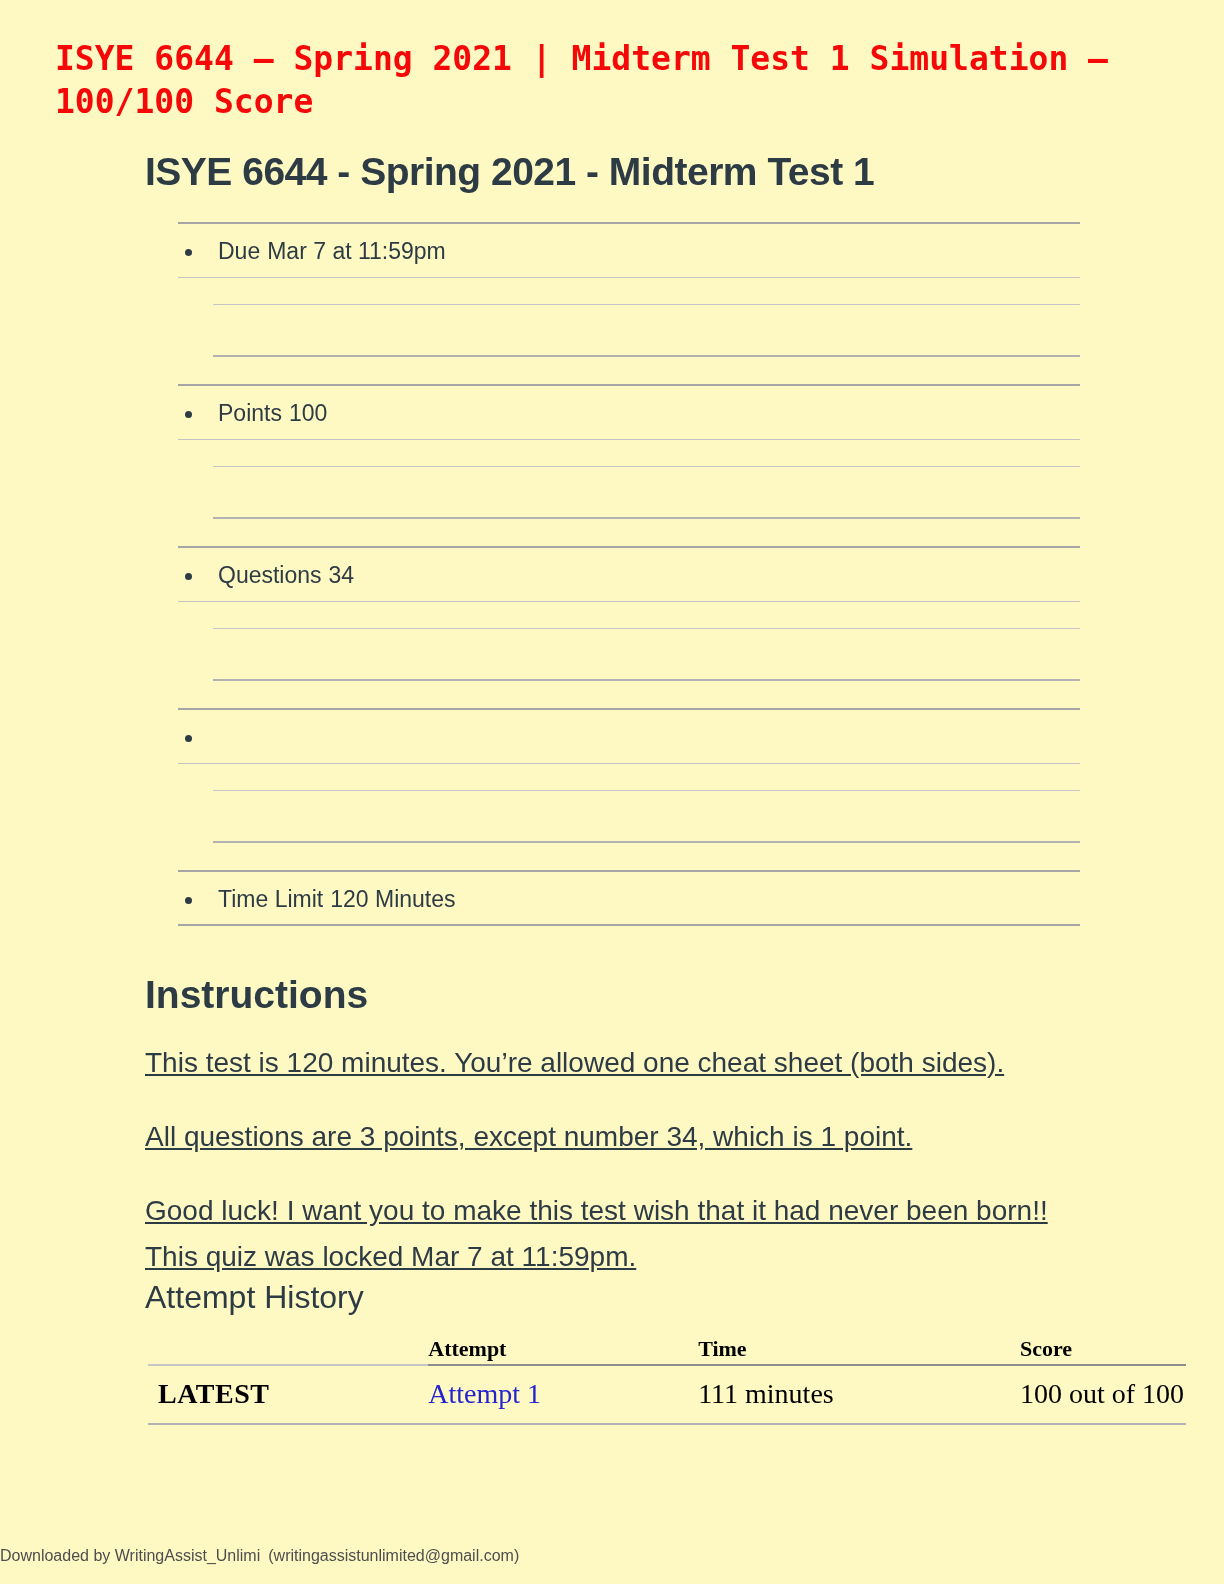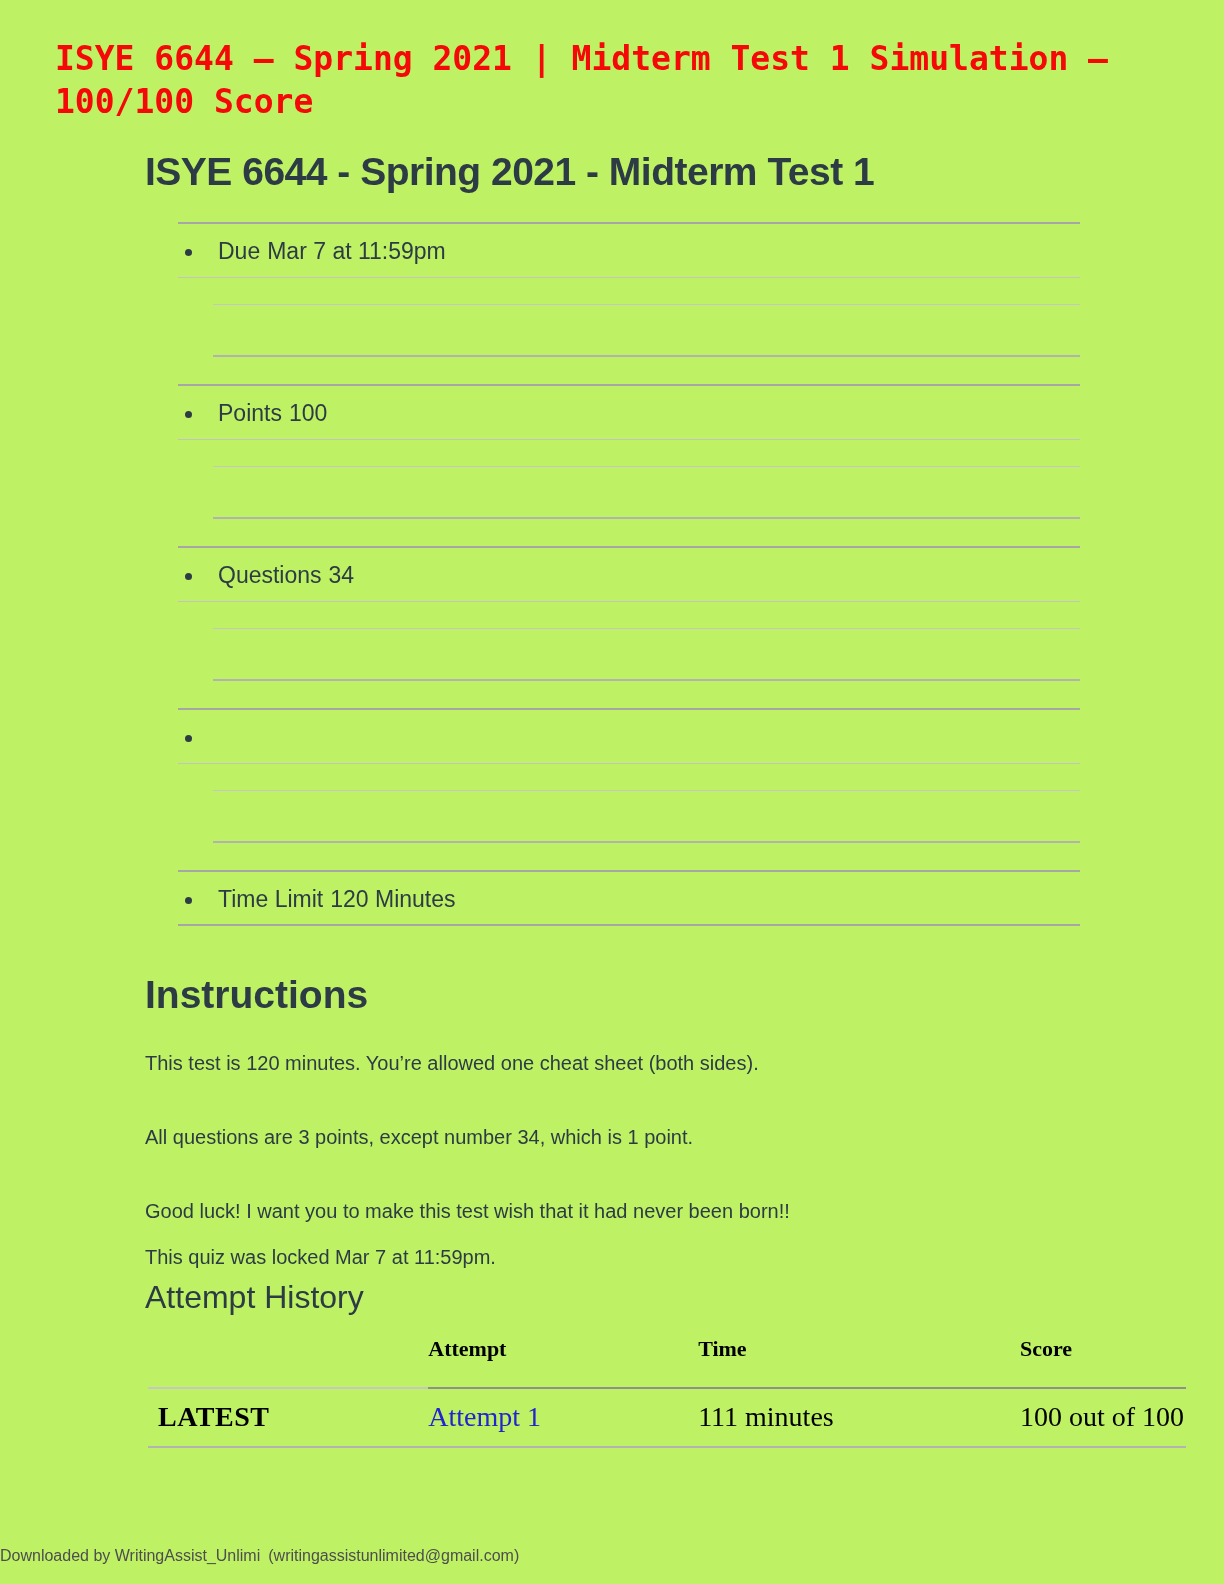--- a/index.html
+++ b/index.html
@@ -1,21 +1,21 @@
 <!DOCTYPE html>
 <html><head>
 <meta charset="utf-8">
 <style>
   * { margin: 0; padding: 0; box-sizing: border-box; }
   html, body { background: #ffffff; }
   .page {
     position: relative;
     width: 1224px;
     height: 1584px;
-    background: #bef264;
+    background: #fef9c3;
     overflow: hidden;
     font-family: "Liberation Sans", sans-serif;
     color: #2d3b45;
   }
 
   
   .doc-title {
     position: absolute;
     left: 55px;
     top: 37px;
@@ -83,23 +83,24 @@
     top: 972px;
     width: 950px;
   }
   .instructions-heading {
     font-size: 39px;
     font-weight: bold;
     line-height: 46px;
     color: #2d3b45;
   }
   .ins-p {
-    font-size: 20px;
+    font-size: 28px;
     line-height: 30px;
     color: #2d3b45;
+    text-decoration: underline;
   }
   .ins-p.p1 { margin-top: 30px; }
   .ins-p.p2 { margin-top: 44px; }
   .ins-p.p3 { margin-top: 44px; }
   .ins-p.locked { margin-top: 16px; }
   .attempt-heading {
     margin-top: 5px;
     font-size: 32px;
     font-weight: normal;
     line-height: 40px;
@@ -116,21 +117,21 @@
   table.attempt-table {
     width: 100%;
     border-collapse: collapse;
     font-family: "Liberation Serif", serif;
     color: #000000;
   }
   .attempt-table th {
     font-size: 22px;
     font-weight: bold;
     text-align: left;
-    padding: 14px 0 25px 0;
+    padding: 14px 0 2px 0;
     border-bottom: 2px solid #8f8f8f;
   }
   .attempt-table th.blank-col { border-bottom-color: #c6c6c6; }
   .attempt-table td {
     font-size: 28px;
     padding: 12px 0 13px 0;
     border-bottom: 2px solid #b3b3b3;
   }
   .attempt-table td.row-label { font-weight: bold; padding-left: 10px; letter-spacing: 0.5px; }
   .attempt-link { color: #2323cf; text-decoration: none; cursor: pointer; }

